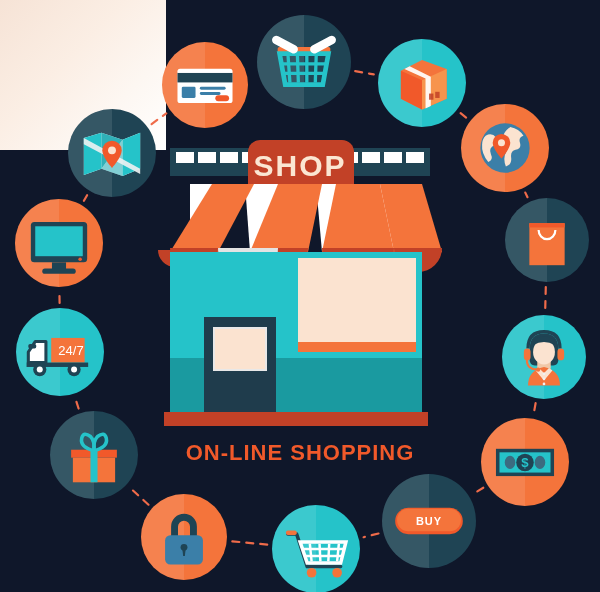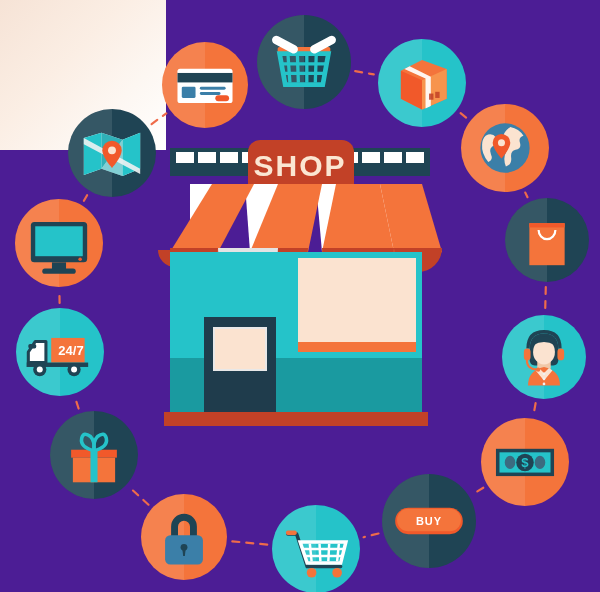--- a/index.html
+++ b/index.html
@@ -3,21 +3,21 @@
 <meta charset="utf-8">
 <style>
   html,body{margin:0;padding:0;}
   body{
     width:600px;height:592px;
     background:#ffffff;
     font-family:"Liberation Sans", sans-serif;
     overflow:hidden;
     position:relative;
   }
-  #stage{position:absolute;inset:0;width:600px;height:592px;overflow:hidden;background:#4c1d95;}
+  #stage{position:absolute;inset:0;width:600px;height:592px;overflow:hidden;background:#0f172a;}
 
   
   .corner-glow{
     position:absolute;left:0;top:0;width:166px;height:150px;
     background:linear-gradient(135deg,#f6e3d6 0%,#fbeee4 40%,#fdf7f2 70%,#ffffff 100%);
   }
 
   .svg-layer{position:absolute;left:0;top:0;width:600px;height:592px;}
 
   
@@ -37,21 +37,21 @@
     position:absolute;color:#fbe6d2;font-weight:bold;
     letter-spacing:2px;text-align:center;width:100%;
     font-family:"Liberation Sans", sans-serif;
   }
   .buy-text{
     position:absolute;inset:0;display:flex;align-items:center;justify-content:center;
     color:#ffffff;font-weight:bold;font-size:11px;letter-spacing:1px;
   }
   .truck-text{
     position:absolute;inset:0;display:flex;align-items:center;justify-content:center;
-    color:#ffffff;font-weight:bold;font-size:13px;
+    color:#ffffff;font-weight:normal;font-size:13px;
   }
 </style>
 </head>
 <body>
 
 <div id="stage">
 
   <div class="corner-glow"></div>
 
   <svg class="svg-layer" viewBox="0 0 600 592">
@@ -125,20 +125,21 @@
 
       <rect x="54" y="177" width="72" height="95" fill="#1f3c4c"></rect>
       <rect x="64" y="188" width="52" height="42" fill="#fbe3d0" stroke="#e8e8e8" stroke-width="2"></rect>
 
       <rect x="14" y="272" width="264" height="14" fill="#c24127"></rect>
     </svg>
 
     <div class="shop-sign-text" style="left:0;top:9px;font-size:30px;">SHOP</div>
   </div>
 
+  <div class="caption" style="top:440px;font-size:22px;">ON-LINE SHOPPING</div>
 
   <div id="nodes">
       <div class="node" title="Shopping basket" style="left: 257px; top: 15px; width: 94px; height: 94px; background: rgb(31, 68, 84);">
         <div class="half" style="background: rgba(255, 255, 255, 0.1);"></div>
         <div class="icon">
           <svg viewBox="0 0 100 100">
     <rect x="22" y="34" width="56" height="7" rx="2" fill="#f4743b"></rect>
     <path d="M24 41 L76 41 L70 74 L30 74 Z" fill="none" stroke="#25c3c9" stroke-width="5"></path>
     <g stroke="#25c3c9" stroke-width="3.5">
       <line x1="33" y1="43" x2="35" y2="72"></line>

